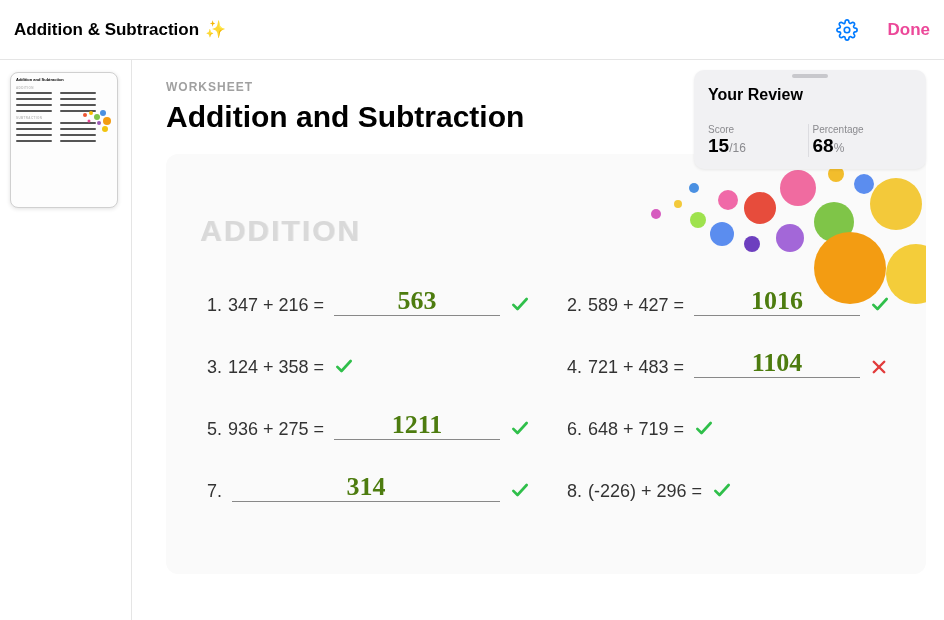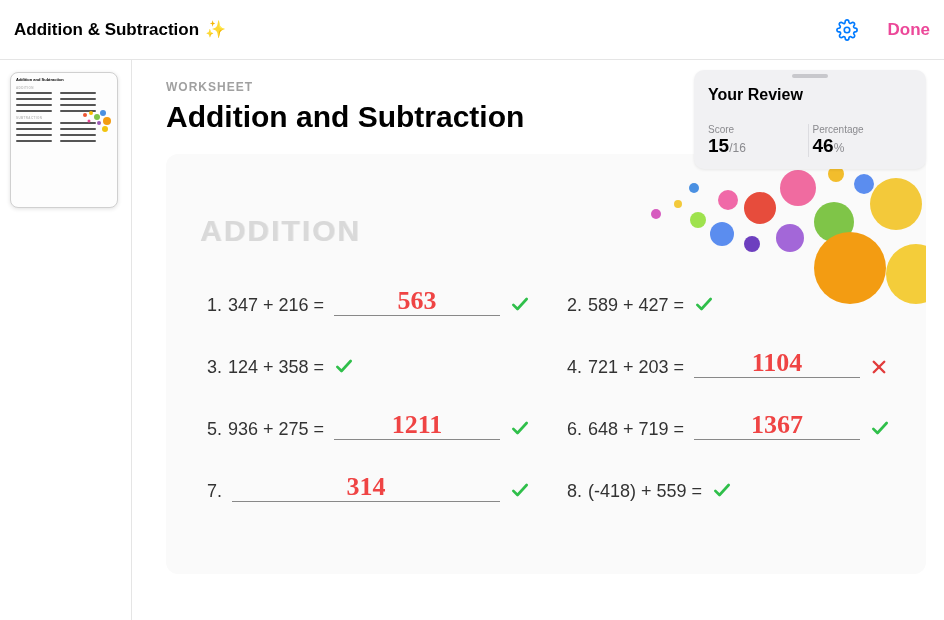--- a/index.html
+++ b/index.html
@@ -132,21 +132,21 @@
     color:#333;
     white-space:nowrap;
   }
   .pnum { font-weight:400; width:22px; text-align:right;}
   .expr { }
   .answer-line {
     border-bottom: 1.5px solid #888;
     flex:1;
     text-align:center;
     font-family: "Comic Sans MS", "Chalkboard", cursive;
-    color:#ef4444;
+    color:#4d7c0f;
     font-size:26px;
     font-weight:600;
     line-height:1;
     padding-bottom:1px;
     margin-left:4px;
   }
   .mark { width:20px; display:flex; align-items:flex-end; padding-bottom:2px; margin-left:4px;}
 </style>
 </head>
 <body>
@@ -232,21 +232,21 @@
       <div class="review-handle"></div>
       <div class="review-title">Your Review</div>
       <div class="review-cols">
         <div class="review-col">
           <div class="review-label">Score</div>
           <div class="review-val"><span>15</span><span class="denom">/</span><span class="denom">16</span></div>
         </div>
         <div class="rev-col-sep"></div>
         <div class="review-col">
           <div class="review-label">Percentage</div>
-          <div class="review-val"><span>46</span><span class="denom">%</span></div>
+          <div class="review-val"><span>68</span><span class="denom">%</span></div>
         </div>
       </div>
     </div>
 
     <div class="worksheet">
       <div class="bubbles">
         <svg width="420" height="180" viewBox="0 0 420 180">
           <circle cx="130" cy="70" r="5" fill="#d65bbf"></circle>
           <circle cx="152" cy="60" r="4" fill="#f3c93a"></circle>
           <circle cx="172" cy="76" r="8" fill="#9ee24d"></circle>
@@ -273,38 +273,39 @@
             <span class="answer-line">563</span>
             <span class="mark">
               <svg width="20" height="20" viewBox="0 0 24 24" fill="none" stroke="#2fbf4a" stroke-width="3.2" stroke-linecap="round" stroke-linejoin="round">
                 <polyline points="4 13 9 18 20 6"></polyline>
               </svg>
             </span>
           </div>
           <div class="problem">
             <span class="pnum">2.</span>
             <span class="expr">589 + 427 =</span>
+            <span class="answer-line">1016</span>
             <span class="mark">
               <svg width="20" height="20" viewBox="0 0 24 24" fill="none" stroke="#2fbf4a" stroke-width="3.2" stroke-linecap="round" stroke-linejoin="round">
                 <polyline points="4 13 9 18 20 6"></polyline>
               </svg>
             </span>
           </div>
           <div class="problem">
             <span class="pnum">3.</span>
             <span class="expr">124 + 358 =</span>
             <span class="mark">
               <svg width="20" height="20" viewBox="0 0 24 24" fill="none" stroke="#2fbf4a" stroke-width="3.2" stroke-linecap="round" stroke-linejoin="round">
                 <polyline points="4 13 9 18 20 6"></polyline>
               </svg>
             </span>
           </div>
           <div class="problem">
             <span class="pnum">4.</span>
-            <span class="expr">721 + 203 =</span>
+            <span class="expr">721 + 483 =</span>
             <span class="answer-line">1104</span>
             <span class="mark">
               <svg width="18" height="18" viewBox="0 0 24 24" fill="none" stroke="#e23b3b" stroke-width="3.2" stroke-linecap="round">
                 <line x1="5" y1="5" x2="19" y2="19"></line>
                 <line x1="19" y1="5" x2="5" y2="19"></line>
               </svg>
             </span>
           </div>
           <div class="problem">
             <span class="pnum">5.</span>
@@ -312,39 +313,38 @@
             <span class="answer-line">1211</span>
             <span class="mark">
               <svg width="20" height="20" viewBox="0 0 24 24" fill="none" stroke="#2fbf4a" stroke-width="3.2" stroke-linecap="round" stroke-linejoin="round">
                 <polyline points="4 13 9 18 20 6"></polyline>
               </svg>
             </span>
           </div>
           <div class="problem">
             <span class="pnum">6.</span>
             <span class="expr">648 + 719 =</span>
-            <span class="answer-line">1367</span>
             <span class="mark">
               <svg width="20" height="20" viewBox="0 0 24 24" fill="none" stroke="#2fbf4a" stroke-width="3.2" stroke-linecap="round" stroke-linejoin="round">
                 <polyline points="4 13 9 18 20 6"></polyline>
               </svg>
             </span>
           </div>
           <div class="problem">
             <span class="pnum">7.</span>
             <span class="answer-line">314</span>
             <span class="mark">
               <svg width="20" height="20" viewBox="0 0 24 24" fill="none" stroke="#2fbf4a" stroke-width="3.2" stroke-linecap="round" stroke-linejoin="round">
                 <polyline points="4 13 9 18 20 6"></polyline>
               </svg>
             </span>
           </div>
           <div class="problem">
             <span class="pnum">8.</span>
-            <span class="expr">(-418) + 559 =</span>
+            <span class="expr">(-226) + 296 =</span>
             <span class="mark">
               <svg width="20" height="20" viewBox="0 0 24 24" fill="none" stroke="#2fbf4a" stroke-width="3.2" stroke-linecap="round" stroke-linejoin="round">
                 <polyline points="4 13 9 18 20 6"></polyline>
               </svg>
             </span>
           </div>
         </div>
     </div>
   </div>
 </div>

